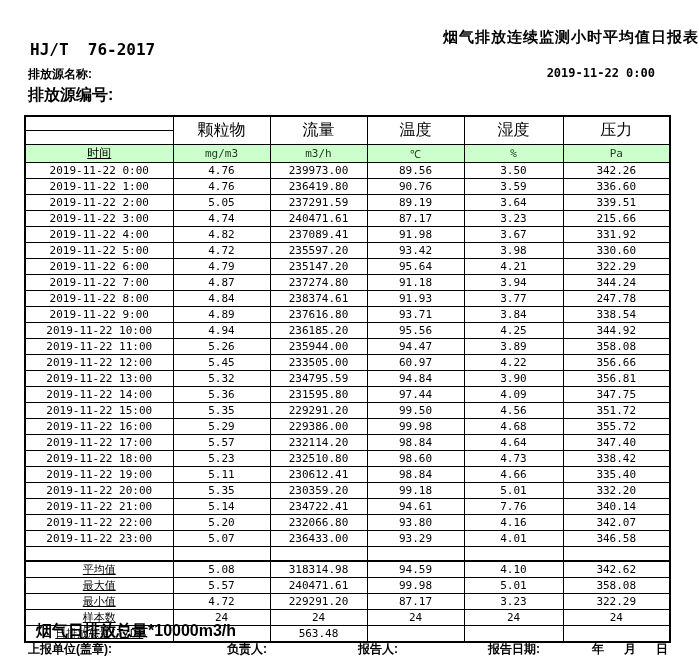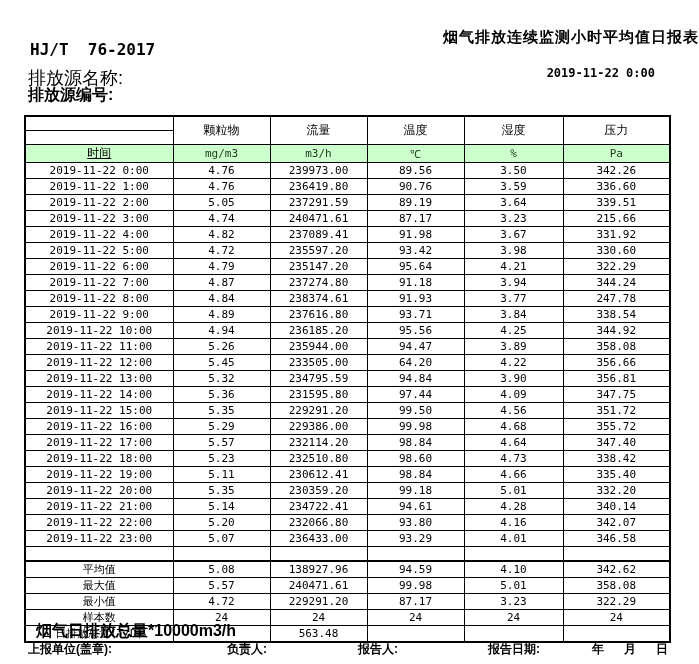--- a/index.html
+++ b/index.html
@@ -14,21 +14,21 @@
   .doc-code {
     position:absolute; left:30px; top:8px;
     font-size:16px; font-weight:bold; white-space:pre;
     font-family:"DejaVu Sans Mono", monospace;
     margin-top:32px;
   }
   .title {
     position:absolute; left:0; right:0; top:28px;
     text-align:right; font-size:15px; font-weight:bold; letter-spacing:1px;
   }
-  .src-name { position:absolute; left:28px; top:66px; font-size:18px; font-weight:normal; }
+  .src-name { position:absolute; left:28px; top:66px; font-size:12px; font-weight:bold; }
   .src-code { position:absolute; left:28px; top:85px; font-size:16px; font-weight:bold; }
   .datetime {
     position:absolute; right:44px; top:66px; font-size:12px;
     font-family:"DejaVu Sans Mono", monospace; font-weight:bold;
   }
 
   table.report {
     position:absolute; left:24px; top:115px;
     width:645px; table-layout:fixed;
     border-collapse:collapse;
@@ -40,36 +40,36 @@
     padding:0; overflow:hidden; white-space:nowrap;
   }
   col.c-time { width:148px; }
   col.c-pm   { width:97px; }
   col.c-flow { width:97px; }
   col.c-temp { width:97px; }
   col.c-hum  { width:99px; }
   col.c-pres { width:107px; }
 
   tr.head-sub td { height:14px; }
-  th.col-head { font-size:12px; font-weight:normal; font-family:"Liberation Sans", sans-serif; }
+  th.col-head { font-size:16px; font-weight:normal; font-family:"Liberation Sans", sans-serif; }
 
   tr.units { background:#ccffcc; height:17px;padding-left:21px; }
   tr.units th { font-weight:normal; }
   .time-head { font-size:12px; text-decoration:underline; }
   .unit { font-size:11px; font-family:"DejaVu Sans Mono", monospace; color:#1c3a1c; }
 
   tbody.data td, tbody.summary td {
     height:15px; font-size:11px; line-height:15px;
     font-family:"DejaVu Sans Mono", monospace;
   }
   tbody.summary tr.spacer td { height:15px; }
   tbody.summary tr.row-first td { border-top:2px solid #000; }
   td.sum-label {
     font-family:"Liberation Sans", sans-serif;
-    font-size:12px; margin-top:32px;
+    font-size:12px; text-decoration:underline;margin-top:32px;
   }
 
   .foot-note {
     position:absolute; left:36px; top:621px;
     font-size:16px; font-weight:bold;
   }
   .sign-line { position:absolute; left:0; top:641px; width:643px; height:16px; }
   .sign-line span { position:absolute; font-size:12px; font-weight:bold; white-space:nowrap; }
   .lbl-unit    { left:28px; }
   .lbl-manager { left:227px; }
@@ -212,21 +212,21 @@
         <td>5.26</td>
         <td>235944.00</td>
         <td>94.47</td>
         <td>3.89</td>
         <td>358.08</td>
       </tr>
       <tr>
         <td>2019-11-22 12:00</td>
         <td>5.45</td>
         <td>233505.00</td>
-        <td>64.20</td>
+        <td>60.97</td>
         <td>4.22</td>
         <td>356.66</td>
       </tr>
       <tr>
         <td>2019-11-22 13:00</td>
         <td>5.32</td>
         <td>234795.59</td>
         <td>94.84</td>
         <td>3.90</td>
         <td>356.81</td>
@@ -285,21 +285,21 @@
         <td>230359.20</td>
         <td>99.18</td>
         <td>5.01</td>
         <td>332.20</td>
       </tr>
       <tr>
         <td>2019-11-22 21:00</td>
         <td>5.14</td>
         <td>234722.41</td>
         <td>94.61</td>
-        <td>4.28</td>
+        <td>7.76</td>
         <td>340.14</td>
       </tr>
       <tr>
         <td>2019-11-22 22:00</td>
         <td>5.20</td>
         <td>232066.80</td>
         <td>93.80</td>
         <td>4.16</td>
         <td>342.07</td>
       </tr>
@@ -317,21 +317,21 @@
         <td></td>
         <td></td>
         <td></td>
         <td></td>
         <td></td>
         <td></td>
       </tr>
       <tr class="row-first">
         <td class="sum-label">平均值</td>
         <td>5.08</td>
-        <td>138927.96</td>
+        <td>318314.98</td>
         <td>94.59</td>
         <td>4.10</td>
         <td>342.62</td>
       </tr>
       <tr>
         <td class="sum-label">最大值</td>
         <td>5.57</td>
         <td>240471.61</td>
         <td>99.98</td>
         <td>5.01</td>

